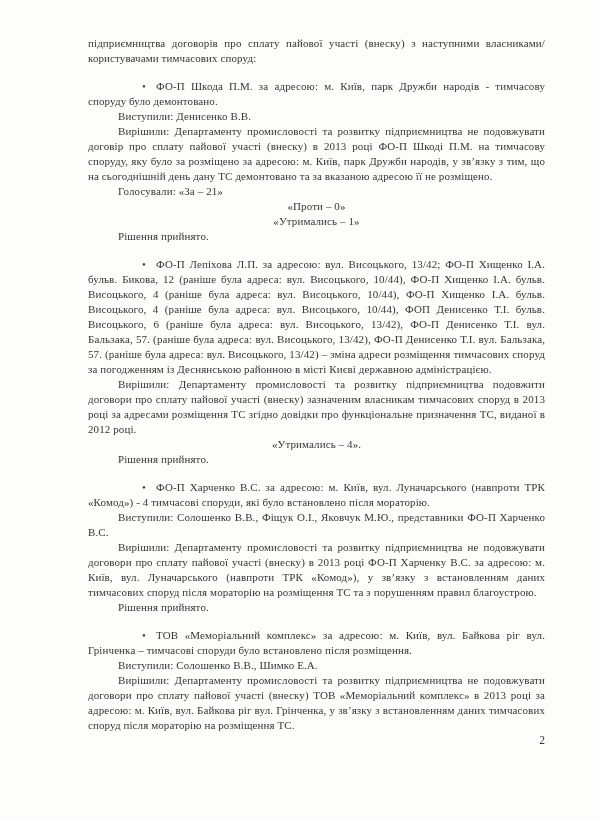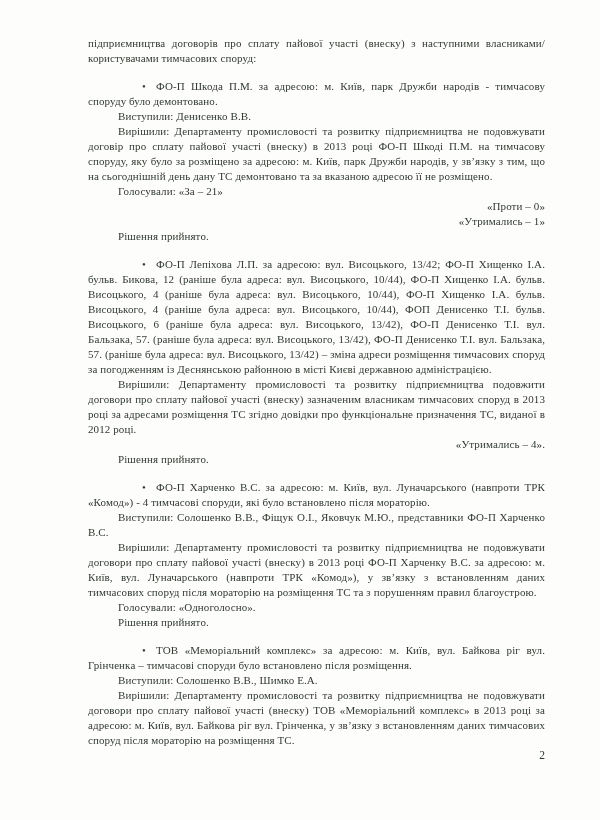--- a/index.html
+++ b/index.html
@@ -21,21 +21,21 @@
     left:88px;top:36px;width:457px;
     font-size:11px;
     line-height:15px;
     text-align:justify;
     letter-spacing:0.1px;
   }
   .content p{margin:0;}
   .indent{text-indent:30px;}
   .b{text-indent:54px;}
   .dot{margin-right:10px;}
-  .vote{margin-left:104px;text-align:right;}
+  .vote{margin-left:104px;text-align:center;}
   .gap{height:13px;}
   .pagenum{
     text-align:right;
     margin-top:14px;
     font-size:11.5px;
   }
 </style>
 </head>
 <body>
 
@@ -59,21 +59,20 @@
     <p class="b"><span class="dot">•</span><span>ФО-П Лепіхова Л.П. за адресою: вул. Висоцького, 13/42; ФО-П Хищенко І.А.  бульв. Бикова, 12 (раніше була адреса: вул. Висоцького, 10/44), ФО-П Хищенко І.А. бульв. Висоцького, 4 (раніше була адреса: вул. Висоцького, 10/44), ФО-П Хищенко І.А. бульв. Висоцького, 4 (раніше була адреса: вул. Висоцького, 10/44), ФОП Денисенко Т.І. бульв. Висоцького, 6 (раніше була адреса: вул. Висоцького, 13/42), ФО-П Денисенко Т.І. вул. Бальзака, 57. (раніше була адреса: вул. Висоцького, 13/42), ФО-П Денисенко Т.І. вул. Бальзака, 57. (раніше була адреса: вул. Висоцького, 13/42) – зміна адреси розміщення тимчасових споруд за погодженням із Деснянською районною в місті Києві державною адміністрацією.</span></p>
     <p class="indent">Вирішили: Департаменту промисловості та розвитку підприємництва подовжити договори про сплату пайової участі (внеску) зазначеним власникам тимчасових споруд в 2013 році за адресами розміщення ТС згідно довідки про функціональне призначення ТС, виданої в 2012 році.</p>
     <p class="vote">«Утримались – 4».</p>
     <p class="indent">Рішення прийнято.</p>
 
     <div class="gap"></div>
 
     <p class="b"><span class="dot">•</span><span>ФО-П Харченко В.С. за адресою: м. Київ, вул. Луначарського (навпроти ТРК «Комод») - 4 тимчасові споруди, які було встановлено після мораторію.</span></p>
     <p class="indent">Виступили: Солошенко В.В., Фіщук О.І., Яковчук М.Ю., представники ФО-П Харченко В.С.</p>
     <p class="indent">Вирішили: Департаменту промисловості та розвитку підприємництва не подовжувати договори про сплату пайової участі (внеску) в 2013 році ФО-П Харченку В.С. за адресою: м. Київ, вул. Луначарського (навпроти ТРК «Комод»), у зв’язку з встановленням даних тимчасових споруд після мораторію на розміщення ТС та з порушенням правил благоустрою.</p>
-    <p class="indent">Голосували: «Одноголосно».</p>
     <p class="indent">Рішення прийнято.</p>
 
     <div class="gap"></div>
 
     <p class="b"><span class="dot">•</span><span>ТОВ «Меморіальний комплекс» за адресою: м. Київ, вул. Байкова ріг вул. Грінченка – тимчасові споруди було встановлено після розміщення.</span></p>
     <p class="indent">Виступили: Солошенко В.В., Шимко Е.А.</p>
     <p class="indent">Вирішили: Департаменту промисловості та розвитку підприємництва не подовжувати договори про сплату пайової участі (внеску) ТОВ «Меморіальний комплекс» в 2013 році за адресою: м. Київ, вул. Байкова ріг вул. Грінченка, у зв’язку з встановленням даних тимчасових споруд після мораторію на розміщення ТС.</p>
 
     <p class="pagenum">2</p>
 

